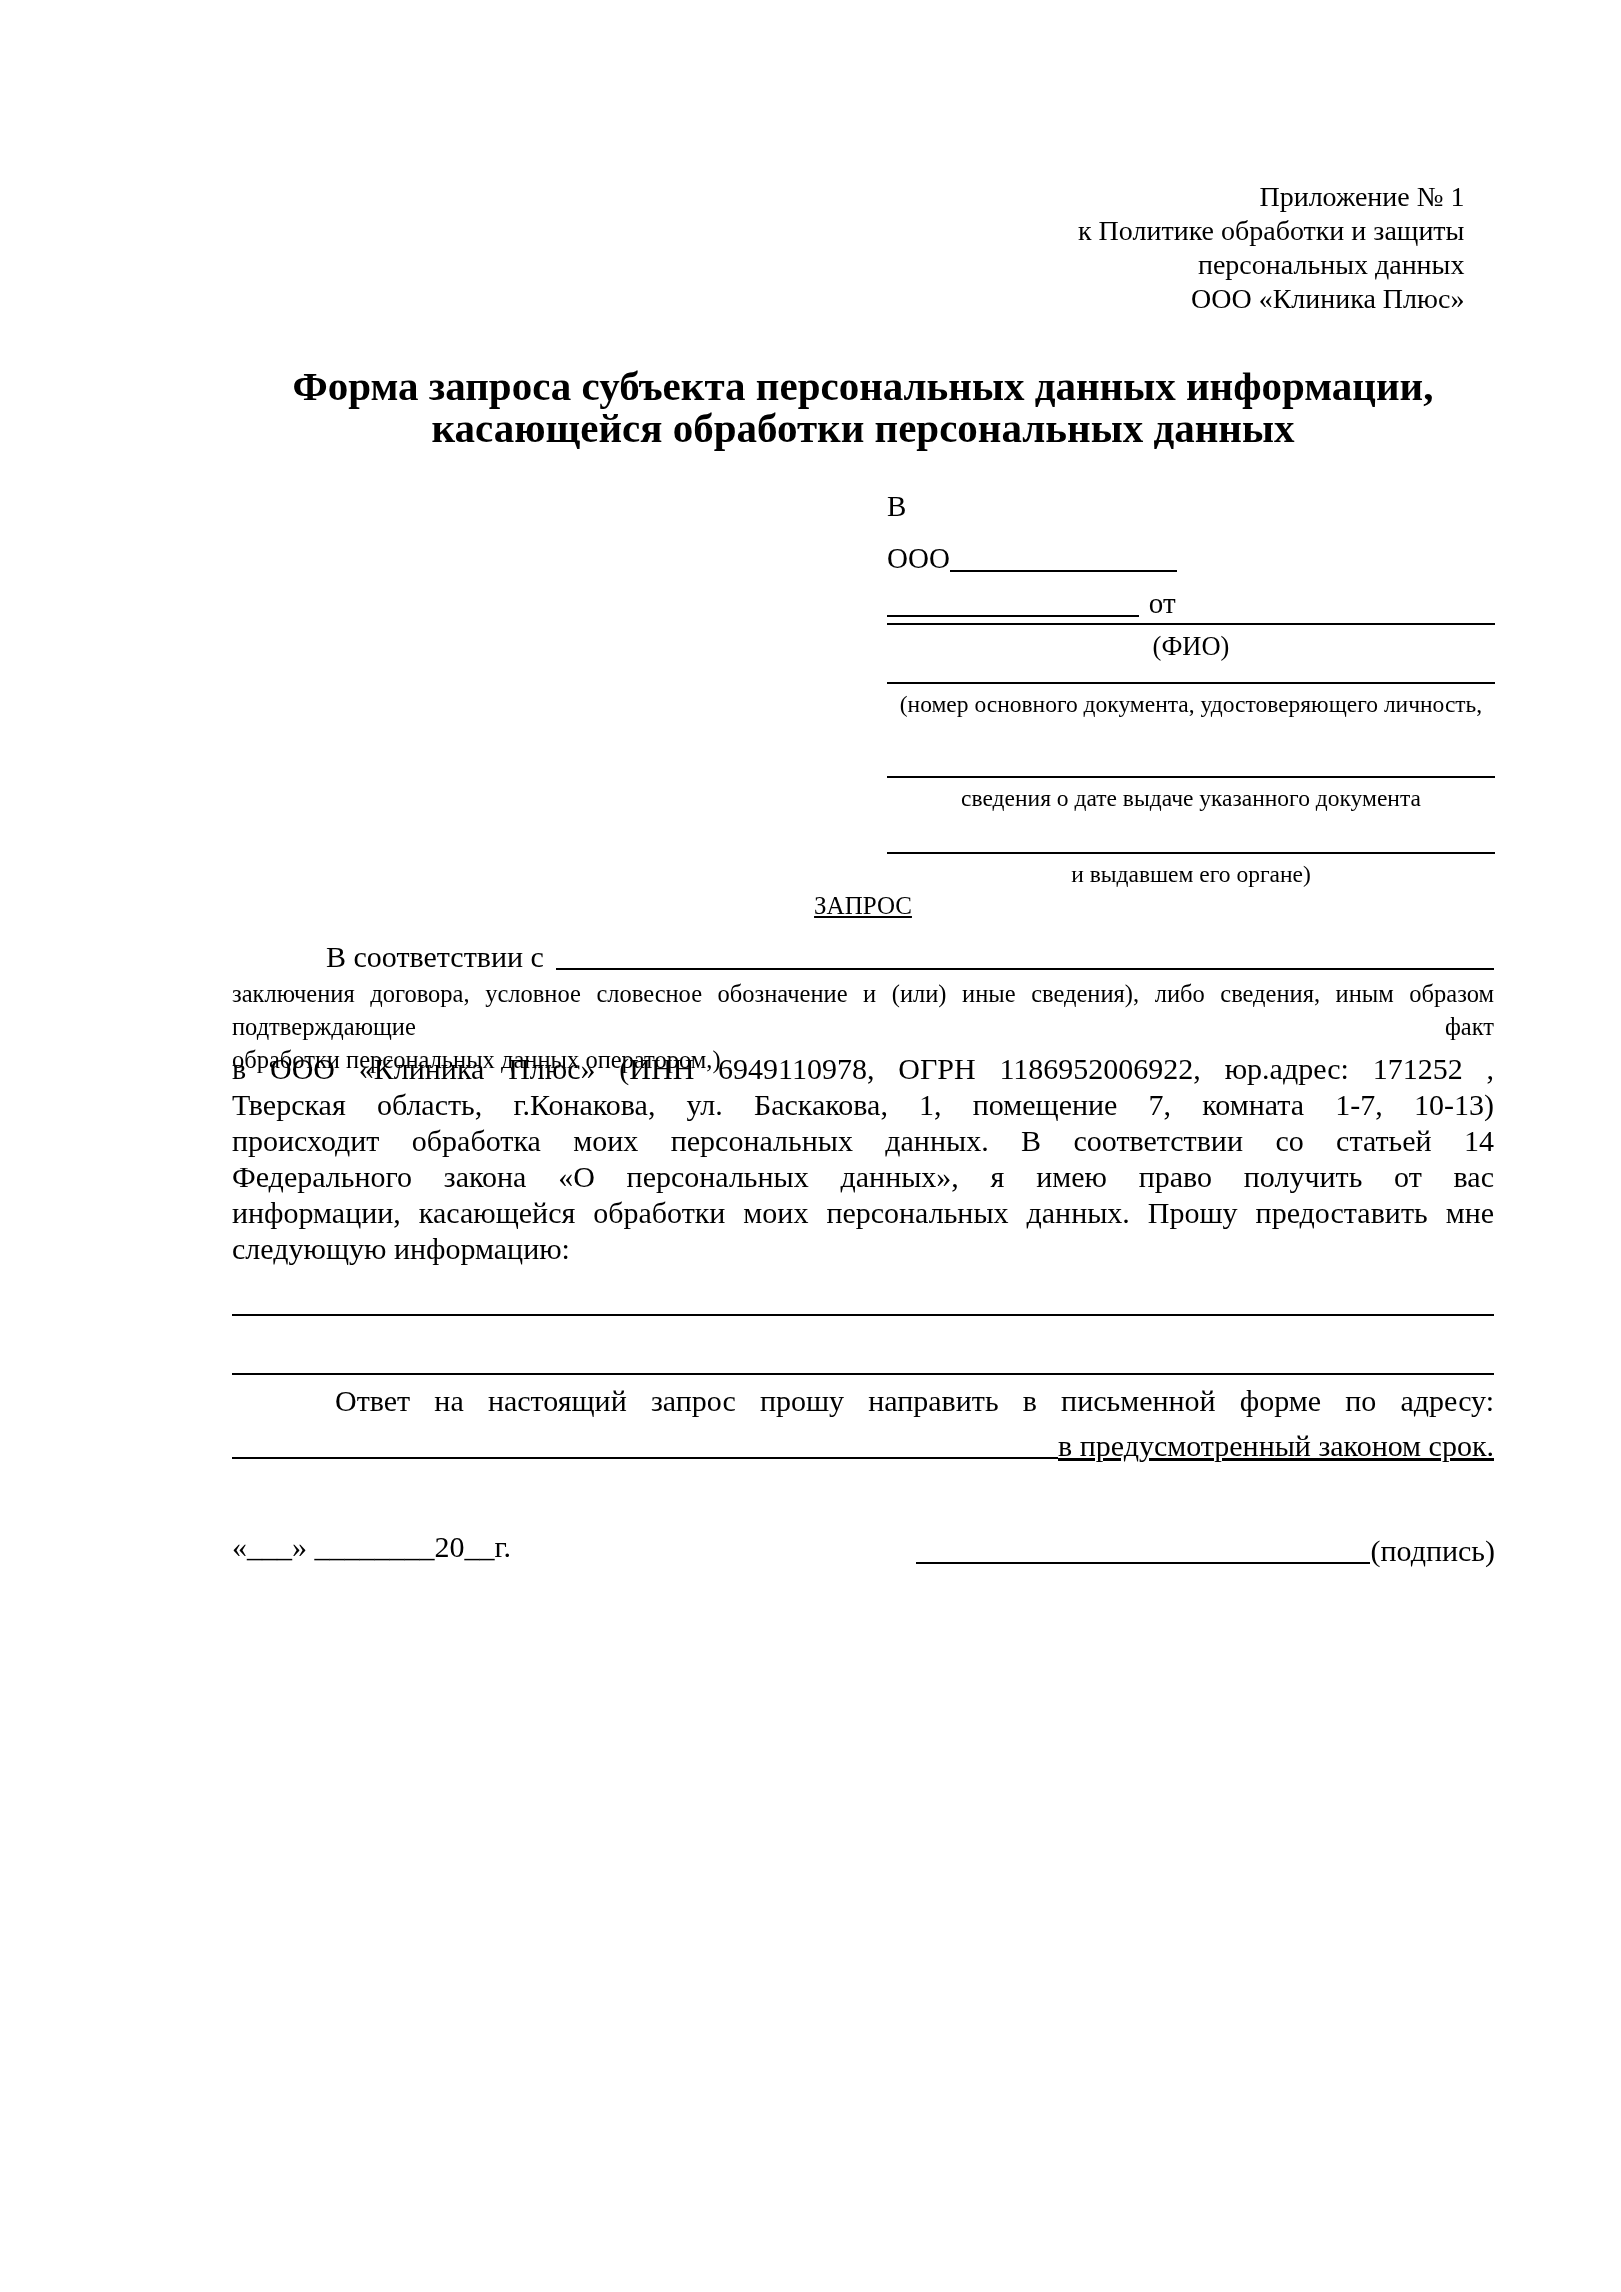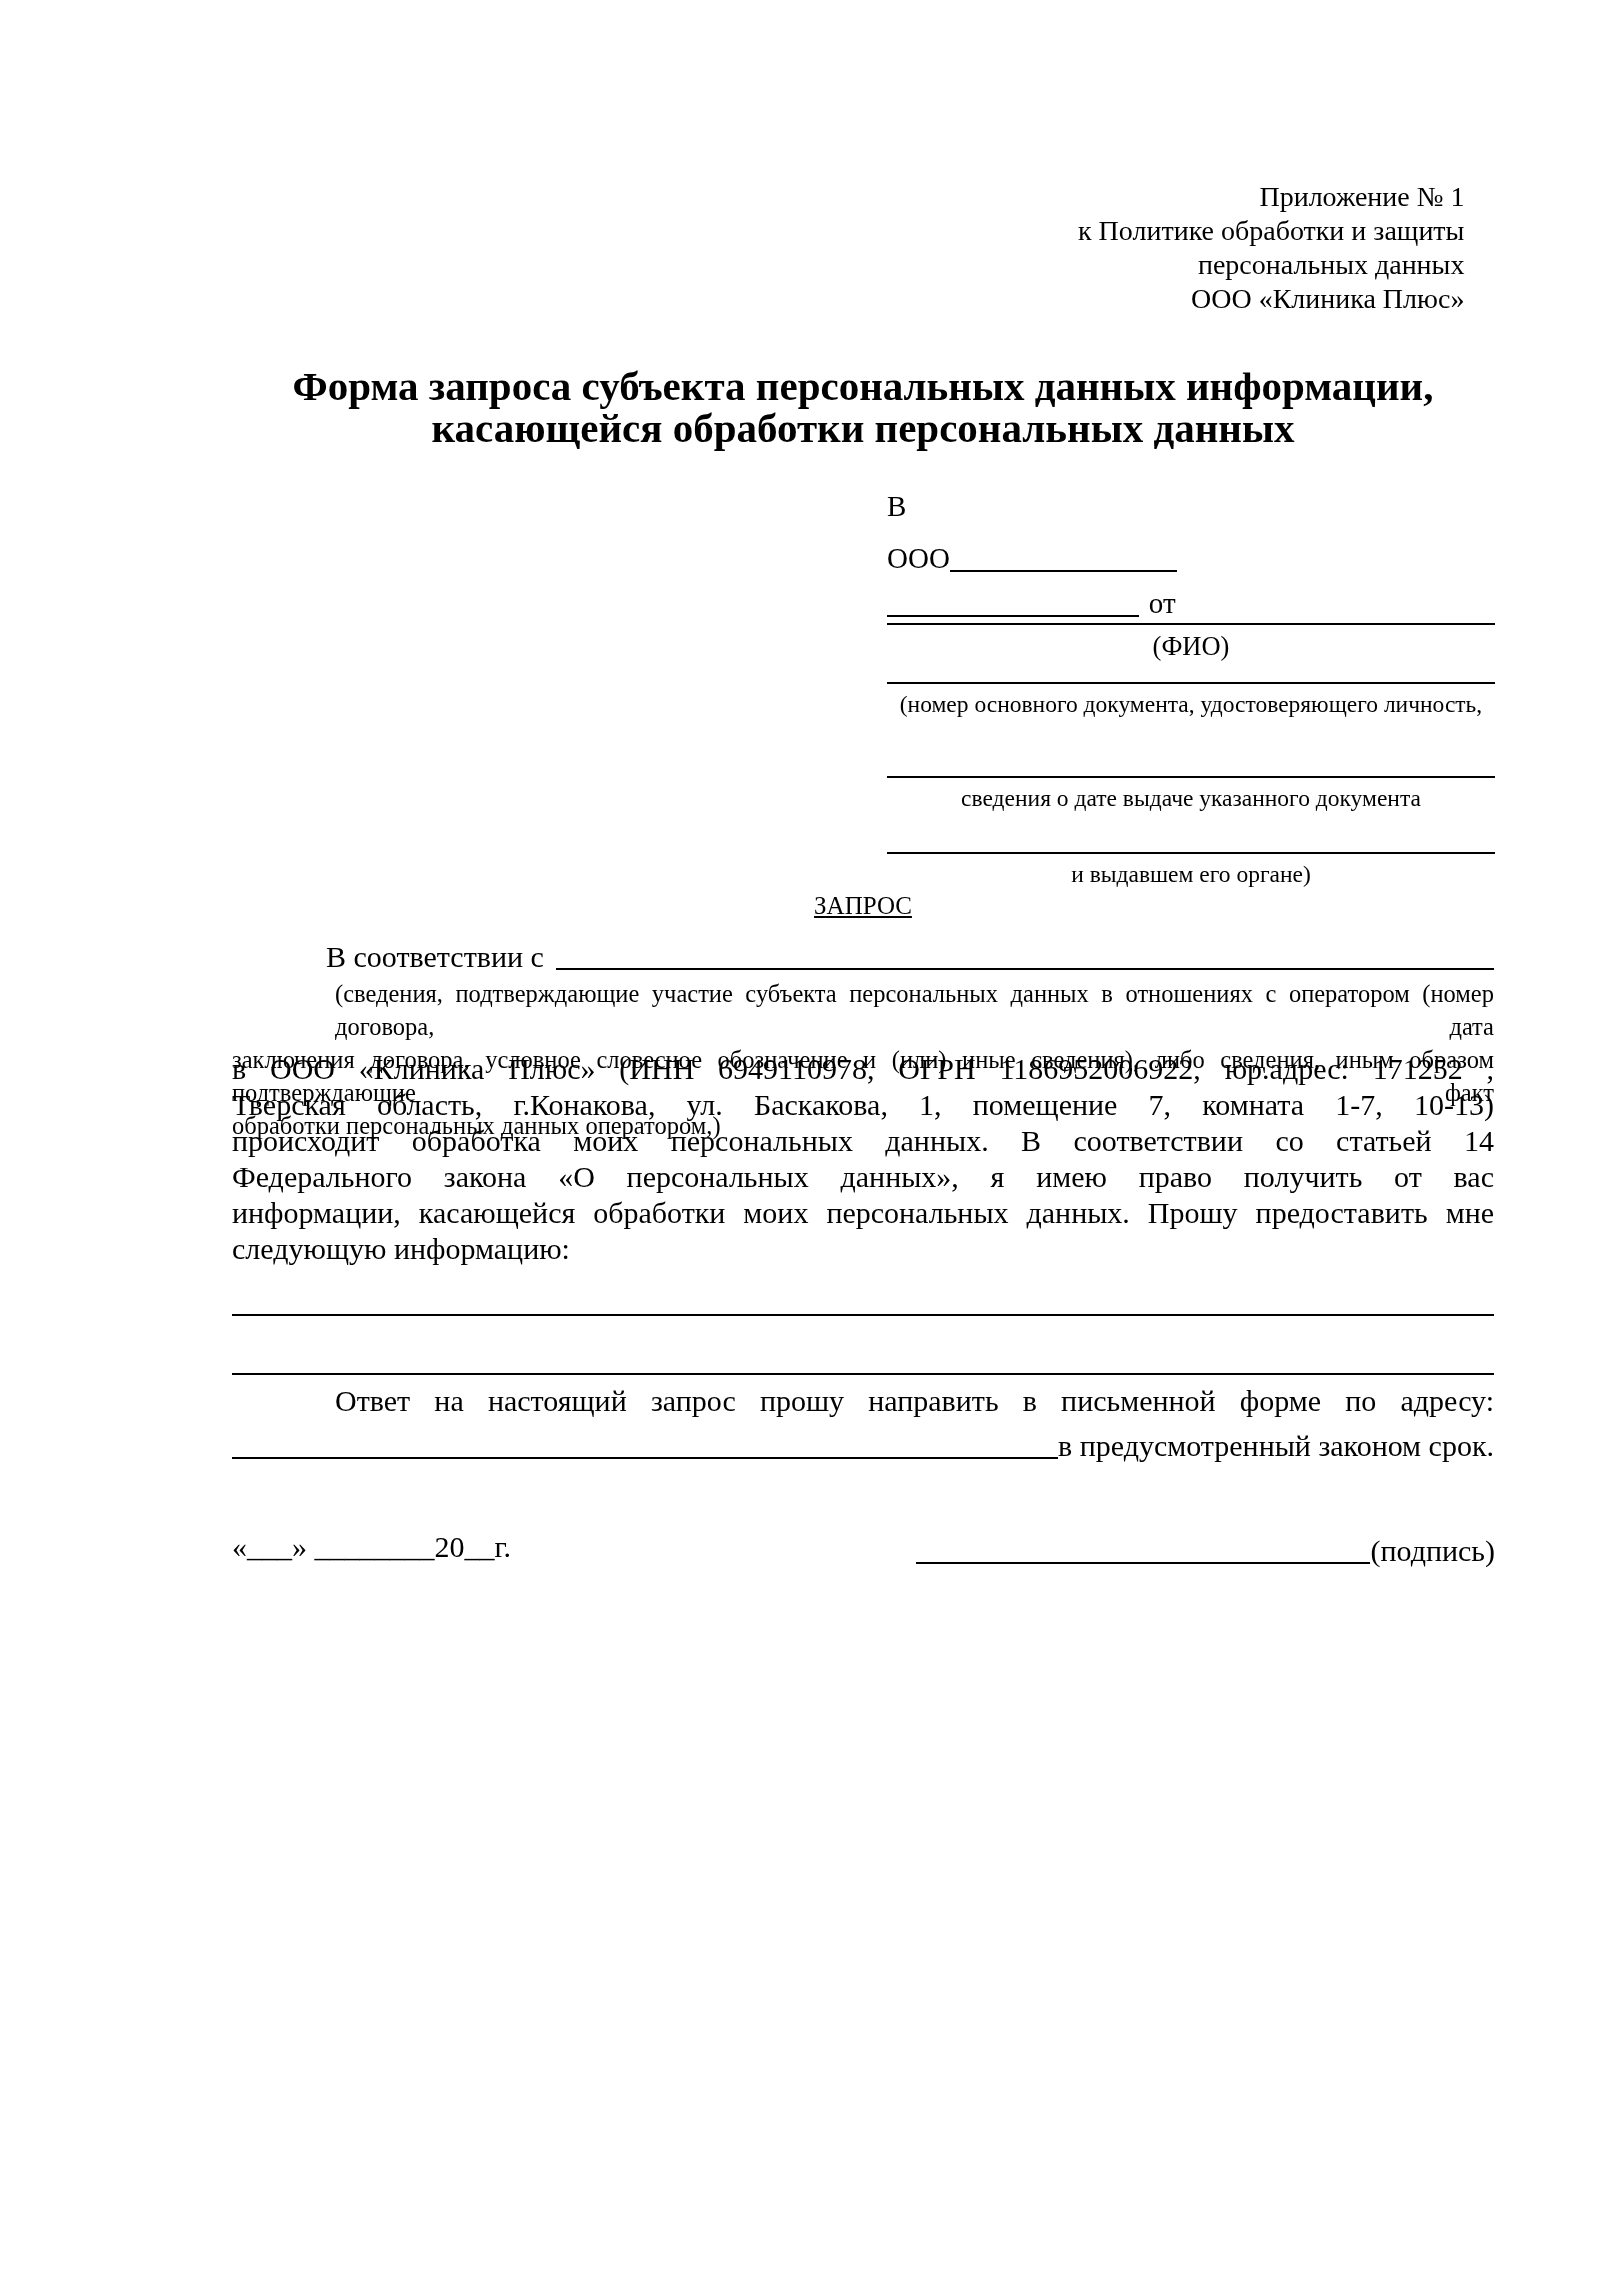--- a/index.html
+++ b/index.html
@@ -85,40 +85,39 @@
   <div class="abs caption cap-sm" style="left:887px; top:861px; width:608px;">и выдавшем его органе)</div>
 
   <div class="abs heading">ЗАПРОС</div>
 
   <div class="abs flexline" style="left:232px; top:933px; width:1262px; height:41px;">
     <span class="nowrap" style="margin-left:94px; margin-right:11.8px;">В соответствии с</span>
     <span class="blank"></span>
   </div>
 
   <div class="abs smallprint" style="left:232px; top:977px; width:1262px;">
-    <div class="just indent">(сведения, подтверждающие участие субъекта персональных данных в отношениях с оператором (номер договора, дата</div>
     <div class="just">заключения договора, условное словесное обозначение и (или) иные сведения), либо сведения, иным образом подтверждающие факт</div>
     <div>обработки персональных данных оператором,)</div>
   </div>
 
   <div class="abs bodytext" style="left:232px; top:1051px; width:1262px;">
     <div class="just">в ООО «Клиника Плюс» (ИНН 6949110978, ОГРН 1186952006922, юр.адрес: 171252 ,</div>
     <div class="just">Тверская область, г.Конакова, ул. Баскакова, 1, помещение 7, комната 1-7, 10-13)</div>
     <div class="just">происходит обработка моих персональных данных. В соответствии со статьей 14</div>
     <div class="just">Федерального закона «О персональных данных», я имею право получить от вас</div>
     <div class="just">информации, касающейся обработки моих персональных данных. Прошу предоставить мне</div>
     <div>следующую информацию:</div>
   </div>
 
   <div class="abs hr" style="left:232px; top:1314px; width:1262px;"></div>
   <div class="abs hr" style="left:232px; top:1373px; width:1262px;"></div>
 
   <div class="abs bodytext just indent" style="left:232px; top:1383px; width:1262px;">Ответ на настоящий запрос прошу направить в письменной форме по адресу:</div>
 
-  <div class="abs flexline" style="left:232px; top:1422px; width:1262px; height:41px;">
+  <div class="abs flexline" style="left:232px; top:1422px; width:1262px; height:41px;text-decoration:underline;">
     <span class="blank"></span>
     <span class="nowrap">в предусмотренный законом срок.</span>
   </div>
 
   <div class="abs bodytext" style="left:232px; top:1529px;">«___» ________20__г.</div>
 
   <div class="abs flexline" style="left:916px; top:1527px; width:579px; height:41px;">
     <span class="blank"></span>
     <span class="nowrap">(подпись)</span>
   </div>

